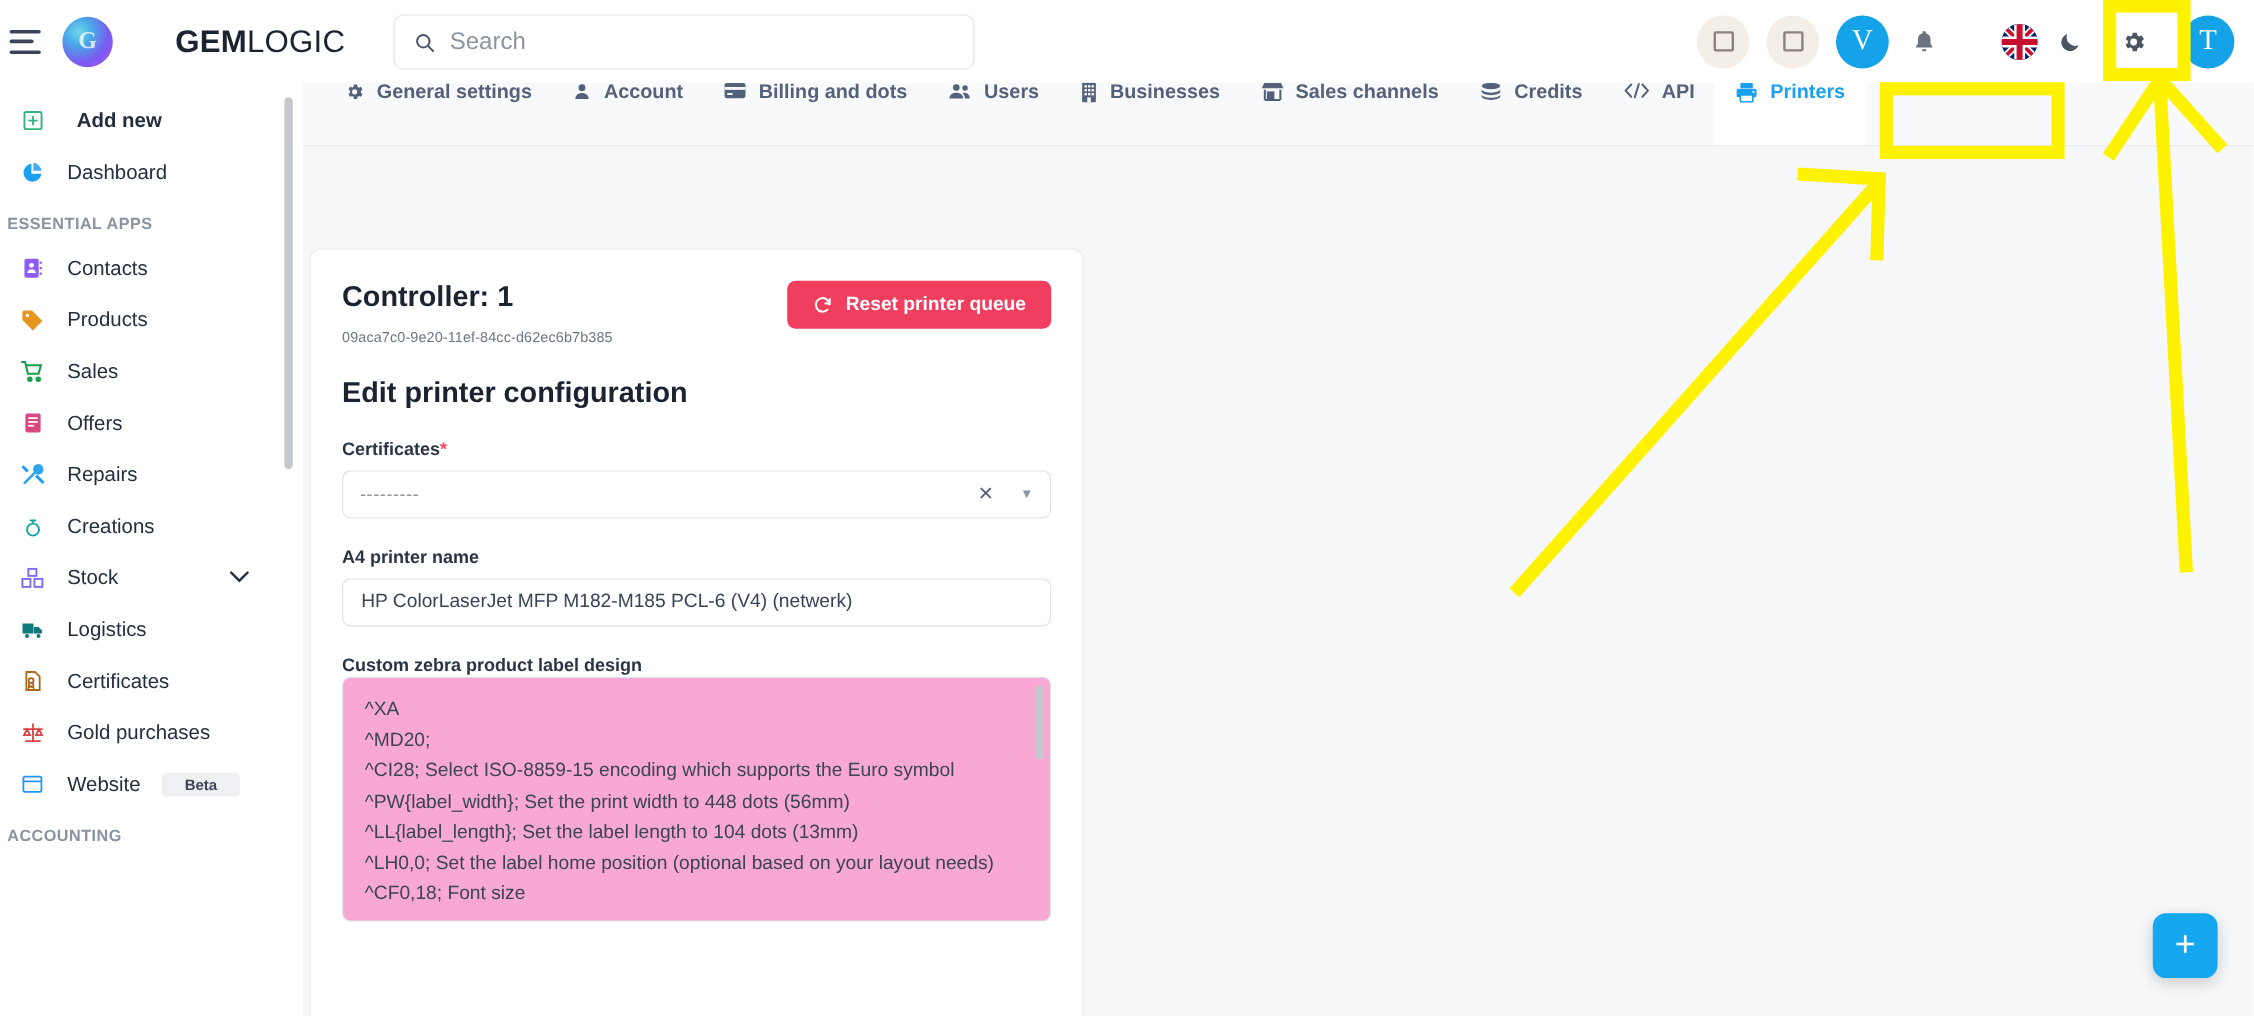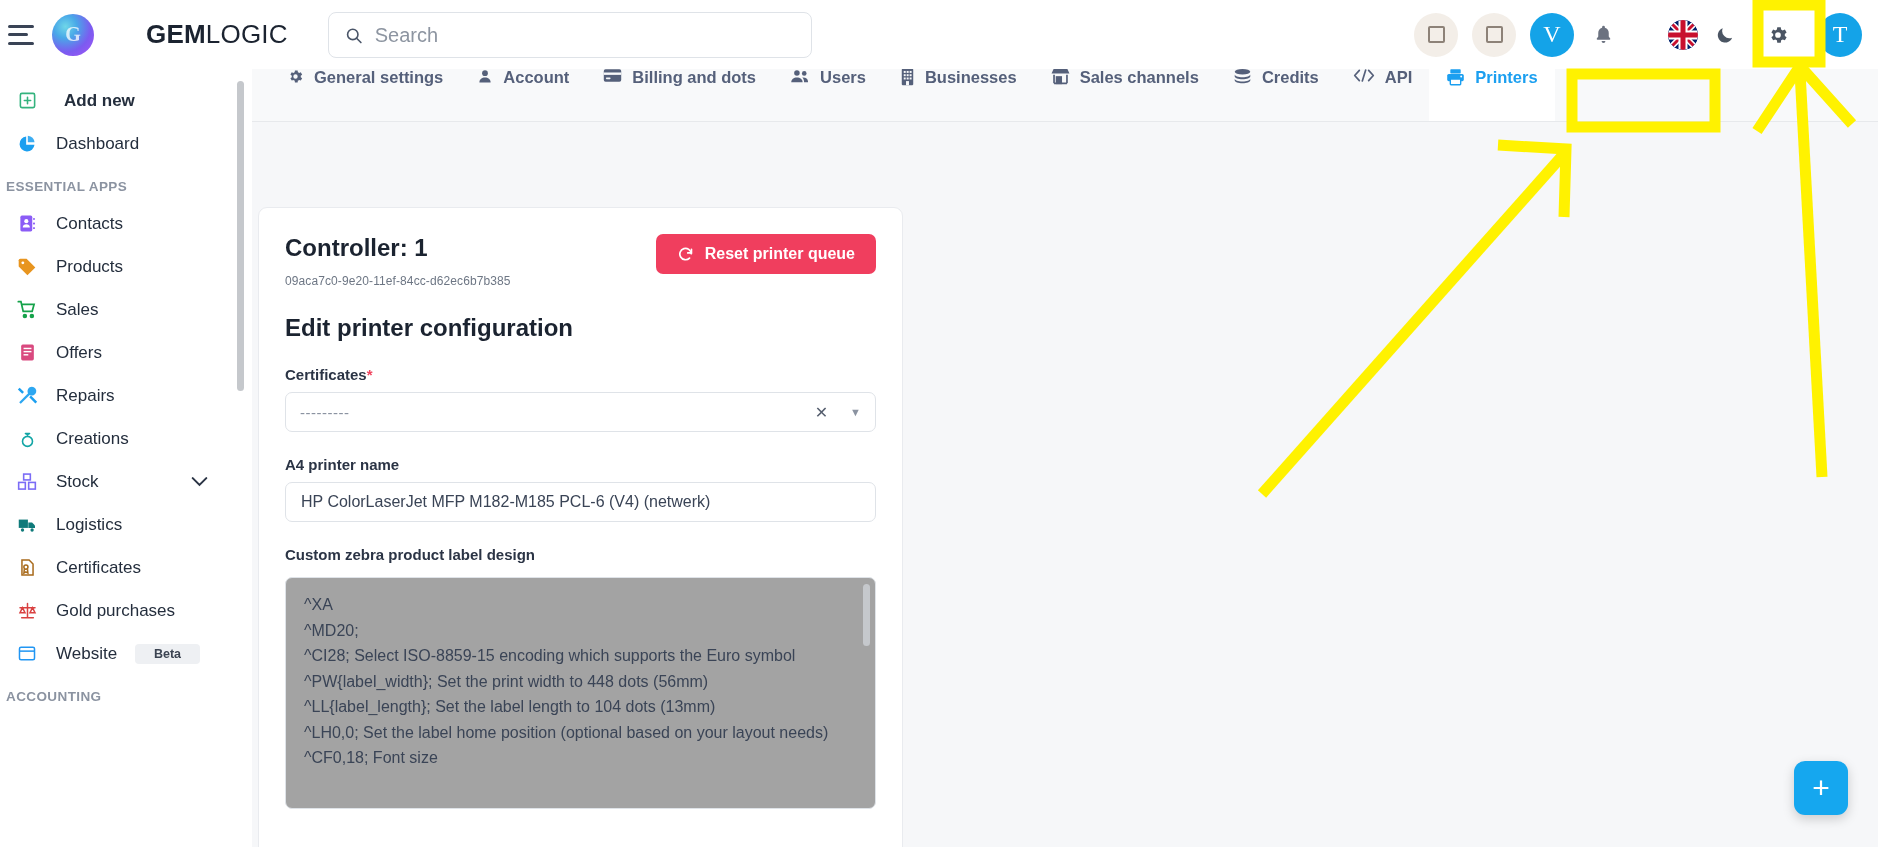--- a/index.html
+++ b/index.html
@@ -173,22 +173,22 @@
   }
   .select-val { font-size: 15px; color: #8b93a1; letter-spacing: .5px; flex: 1; }
   .select-x { color: #555e6e; font-size: 16px; margin-right: 22px; cursor: pointer; }
   .select-caret { color: #8b93a1; font-size: 11px; cursor: pointer; }
   .text-input {
     margin-top: 9px; height: 40px; border: 1px solid #dfe3e8; border-radius: 7px;
     display: flex; align-items: center; padding: 0 15px; background: #fff;
     font-size: 16px; color: #3a4456;
   }
   .textarea-wrap {
-    margin-top: 14px; border: 1px solid #dfe3e8; border-radius: 7px;
-    background: #a3a3a3; height: 232px; position: relative; overflow: hidden;
+    margin-top: 1px; border: 1px solid #dfe3e8; border-radius: 7px;
+    background: #f9a8d4; height: 204px; position: relative; overflow: hidden;
     padding: 14px 18px;
   }
   .zpl {
     font-family: "Liberation Sans", sans-serif;
     font-size: 16px; color: #3a4456; line-height: 25.5px;
     white-space: pre;
   }
   .ta-scroll {
     position: absolute; right: 5px; top: 6px; width: 7px; height: 62px;
     background: #c5c8cc; border-radius: 4px;

